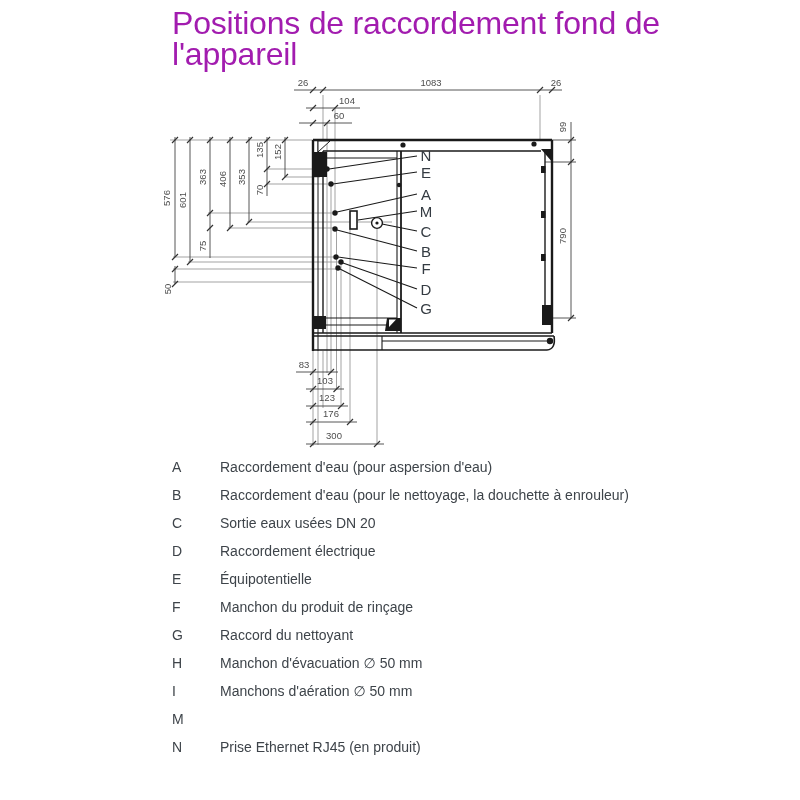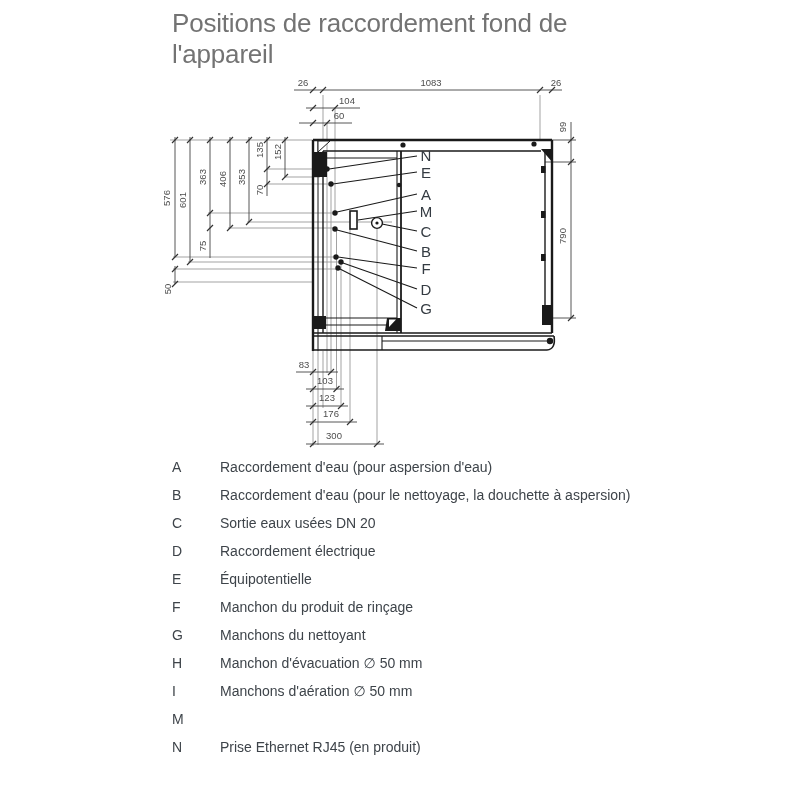--- a/index.html
+++ b/index.html
@@ -3,21 +3,21 @@
 <meta charset="utf-8">
 <style>
   html,body{margin:0;padding:0;}
   body{
     width:800px;height:800px;background:#ffffff;position:relative;
     font-family:"Liberation Sans","DejaVu Sans",sans-serif;
     -webkit-font-smoothing:antialiased;overflow:hidden;
   }
   .title{
     position:absolute;left:172px;top:8px;width:520px;
-    color:#737373;font-size:26px;line-height:31px;font-weight:400;
+    color:#a21caf;font-size:32px;line-height:31px;font-weight:400;
     letter-spacing:-0.2px;
   }
   .title span{display:block;}
   .diagram-wrap{position:absolute;left:0;top:0;width:800px;height:455px;}
   svg text{font-family:"Liberation Sans","DejaVu Sans",sans-serif;}
   .dimtxt{font-size:9.5px;fill:#4d4d4d;}
   .lettertxt{font-size:15px;fill:#343b42;font-weight:400;}
   .legend{position:absolute;left:172px;top:457px;width:500px;}
   .lrow{display:flex;margin-bottom:8px;color:#3e444a;font-size:14px;line-height:20px;}
   .lkey{width:48px;flex:0 0 48px;}
@@ -171,41 +171,41 @@
 </svg>
 </div>
 
 <div class="legend">
   <div class="lrow">
     <span class="lkey">A</span>
     <span class="ltext">Raccordement d'eau (pour aspersion d'eau)</span>
   </div>
   <div class="lrow">
     <span class="lkey">B</span>
-    <span class="ltext">Raccordement d'eau (pour le nettoyage, la douchette à aspersion)</span>
+    <span class="ltext">Raccordement d'eau (pour le nettoyage, la douchette à enrouleur)</span>
   </div>
   <div class="lrow">
     <span class="lkey">C</span>
     <span class="ltext">Sortie eaux usées DN 20</span>
   </div>
   <div class="lrow">
     <span class="lkey">D</span>
     <span class="ltext">Raccordement électrique</span>
   </div>
   <div class="lrow">
     <span class="lkey">E</span>
     <span class="ltext">Équipotentielle</span>
   </div>
   <div class="lrow">
     <span class="lkey">F</span>
     <span class="ltext">Manchon du produit de rinçage</span>
   </div>
   <div class="lrow">
     <span class="lkey">G</span>
-    <span class="ltext">Manchons du nettoyant</span>
+    <span class="ltext">Raccord du nettoyant</span>
   </div>
   <div class="lrow">
     <span class="lkey">H</span>
     <span class="ltext">Manchon d'évacuation ∅ 50 mm</span>
   </div>
   <div class="lrow">
     <span class="lkey">I</span>
     <span class="ltext">Manchons d'aération ∅ 50 mm</span>
   </div>
   <div class="lrow">

